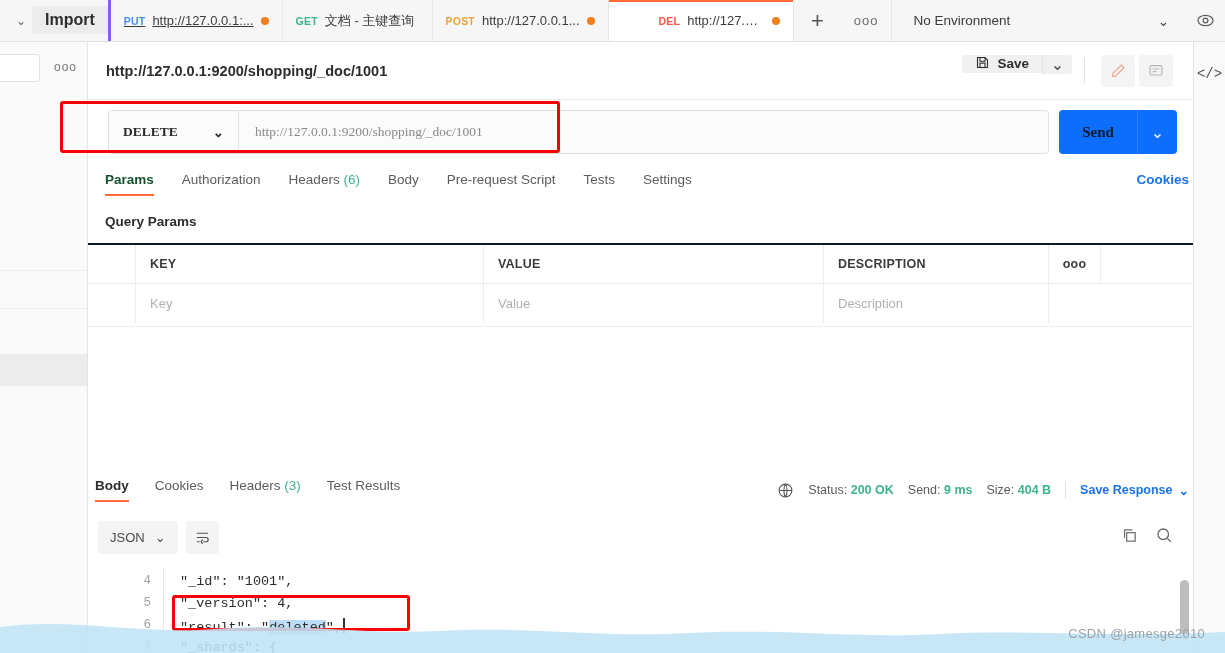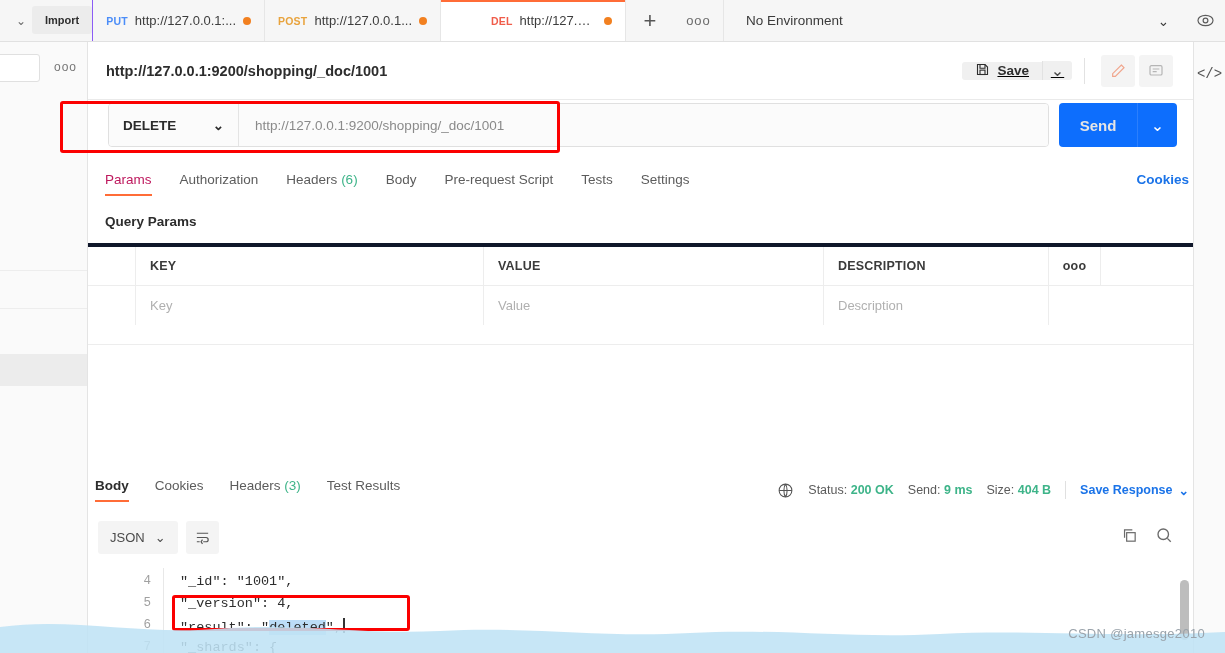--- a/index.html
+++ b/index.html
@@ -17,31 +17,31 @@
     position:absolute; left:0; top:0; width:1225px; height:42px;
     background:#f6f6f6; border-bottom:1px solid #e1e1e1;
     display:flex; align-items:stretch;
   }
   .left-stub {
     width:28px; display:flex; align-items:center; justify-content:flex-end;
     padding-right:2px; font-size:12px; color:#6b6b6b; background:#f6f6f6;
   }
   .import-btn {
     margin:6px 0 6px 4px; padding:0 13px; display:flex; align-items:center;
-    background:#ececec; border-radius:3px; font-size:11px; color:#2e2e2e;
+    background:#ececec; border-radius:3px; font-size:16px; color:#2e2e2e;
     font-weight:600; height:28px; cursor:pointer;
   }
   .tabstrip { display:flex; align-items:stretch; flex:0 0 auto; }
   .rtab {
     position:relative; display:flex; align-items:center; gap:7px;
     padding:0 13px; min-width:150px; max-width:185px;
     border-right:1px solid #e6e6e6; background:#f6f6f6; cursor:pointer;
     font-size:13px; color:#3b3b3b;
   }
-  .rtab:first-child { border-left:1px solid #8b5cf6; }
+  .rtab:first-child { border-left:3px solid #8b5cf6;text-decoration:underline; }
   .rtab.active { background:#fff; }
   .rtab.active::before {
     content:""; position:absolute; left:0; right:0; top:0; height:2px; background:#ff6c37;
   }
   .rtab .verb { font-size:10.5px; font-weight:700; letter-spacing:.2px; flex:0 0 auto; }
   .verb.put { color:#4b8df8; }
   .verb.get { color:#3eb489; }
   .verb.post { color:#e8a33d; }
   .verb.del { color:#f05c4a;padding-left:37px; }
   .rtab .tname {
@@ -82,21 +82,21 @@
   }
   .sb-line { position:absolute; left:0; right:0; height:1px; background:#ededed; }
 
   
   .req-header {
     position:absolute; left:88px; top:42px; right:32px; height:58px;
     background:#fff; border-bottom:1px solid #eaeaea;
     display:flex; align-items:center; padding:0 20px 0 18px;
   }
   .req-title { font-size:14.5px; color:#2d2d2d; font-weight:600; flex:1 1 auto; }
-  .save-group { display:flex; align-items:center; height:32px;text-decoration:underline; }
+  .save-group { display:flex; align-items:flex-start; height:32px; }
   .save-btn {
     display:flex; align-items:center; gap:7px; padding:0 13px; background:#f0f0f0;
     border-radius:3px 0 0 3px; font-size:13.5px; color:#2e2e2e; font-weight:600; cursor:pointer;
   }
   .save-caret {
     width:30px; display:flex; align-items:center; justify-content:center;
     background:#f0f0f0; border-left:1px solid #e2e2e2; border-radius:0 3px 3px 0;
     color:#4a4a4a; cursor:pointer;
   }
   .vsep { width:1px; height:26px; background:#e2e2e2; margin:0 12px; align-self:center; }
@@ -110,71 +110,71 @@
     position:absolute; right:0; top:42px; width:32px; bottom:0;
     background:#fafafa; border-left:1px solid #e4e4e4;
   }
   .rail-icon {
     position:absolute; left:0; right:0; top:24px; display:flex; justify-content:center;
     font-size:14px; color:#555; cursor:pointer; font-family:"Liberation Mono", monospace;
   }
 
   
   .urlbar-wrap {
-    position:absolute; left:108px; top:103px; right:48px; height:44px; display:flex; gap:10px;
+    position:absolute; left:108px; top:110px; right:48px; height:44px; display:flex; gap:10px;font-family:Liberation Serif, serif;
   }
   .method-url {
     flex:1 1 auto; display:flex; align-items:stretch; height:44px;
     border:1px solid #e0e0e0; border-radius:4px; background:#fbfbfb; overflow:hidden;
   }
   .method-sel {
     width:130px; display:flex; align-items:center; justify-content:space-between;
     padding:0 14px; font-size:13.5px; font-weight:700; color:#2b2b2b; cursor:pointer;
     border-right:1px solid #e4e4e4; background:#fbfbfb;
   }
   .url-input {
     flex:1 1 auto; display:flex; align-items:center; padding:0 16px;
     font-size:13.5px; color:#8a8a8a; background:#fbfbfb; cursor:text;
   }
   .send-group { display:flex; align-items:stretch; height:44px; flex:0 0 auto; }
   .send-btn {
-    width:78px; background:#0d6efd; color:#e5e5e5; font-size:15px; font-weight:700;
+    width:78px; background:#0d6efd; color:#0f172a; font-size:15px; font-weight:700;
     display:flex; align-items:center; justify-content:center; cursor:pointer;
     border-radius:4px 0 0 4px;
   }
   .send-caret {
     width:40px; background:#0d6efd; color:#fff; display:flex; align-items:center;
     justify-content:center; border-left:1px solid #2b7ffd; border-radius:0 4px 4px 0; cursor:pointer;
   }
 
   
   .req-tabs {
     position:absolute; left:105px; top:172px; right:36px; height:30px;
     display:flex; align-items:flex-start;
   }
   .rq-tab {
     position:relative; padding:0 0 9px 0; margin-right:28px; font-size:13.5px;
     color:#5c5c5c; cursor:pointer; white-space:nowrap;
   }
-  .rq-tab.active { color:#be185d; font-weight:400; }
+  .rq-tab.active { color:#14532d; font-weight:700; }
   .rq-tab.active::after {
     content:""; position:absolute; left:0; right:0; bottom:0; height:2px; background:#ff6c37;
   }
   .cnt { color:#3eb489; }
   .cookies-link {
     margin-left:auto; font-size:13.5px; color:#1a73e8; font-weight:600; cursor:pointer;
   }
   .qp-label {
     position:absolute; left:105px; top:214px; font-size:13.5px; color:#2d2d2d; font-weight:600;
   }
 
   
   .ptable {
-    position:absolute; left:88px; top:243px; right:32px; height:102px;
-    border-top:4px solid #0f172a; border-bottom:1px solid #ededed;
+    position:absolute; left:88px; top:243px; right:32px; height:84px;
+    border-top:2px solid #0f172a; border-bottom:1px solid #ededed;
   }
   .prow { display:flex; height:39px; align-items:stretch; }
   .prow.head { border-bottom:1px solid #ededed; }
   .pcell {
     display:flex; align-items:center; padding:0 14px;
     border-right:1px solid #ededed; font-size:12.5px;
   }
   .pcell.chk { width:48px; border-right:1px solid #ededed; }
   .pcell.key { width:348px; }
   .pcell.val { width:340px; }
@@ -275,20 +275,24 @@
 
   <div class="topbar">
     <div class="left-stub">⌄</div>
     <div class="import-btn">Import</div>
 
     <div class="tabstrip">
       <div class="rtab">
         <span class="verb put">PUT</span>
         <span class="tname">http://127.0.0.1:...</span>
         <span class="dot"></span>
+      </div>
+      <div class="rtab">
+        <span class="verb get">GET</span>
+        <span class="tname">文档 - 主键查询</span>
       </div>
       <div class="rtab">
         <span class="verb post">POST</span>
         <span class="tname">http://127.0.0.1...</span>
         <span class="dot"></span>
       </div>
       <div class="rtab active">
         <span class="verb del">DEL</span>
         <span class="tname">http://127.0.0.1:...</span>
         <span class="dot"></span>

